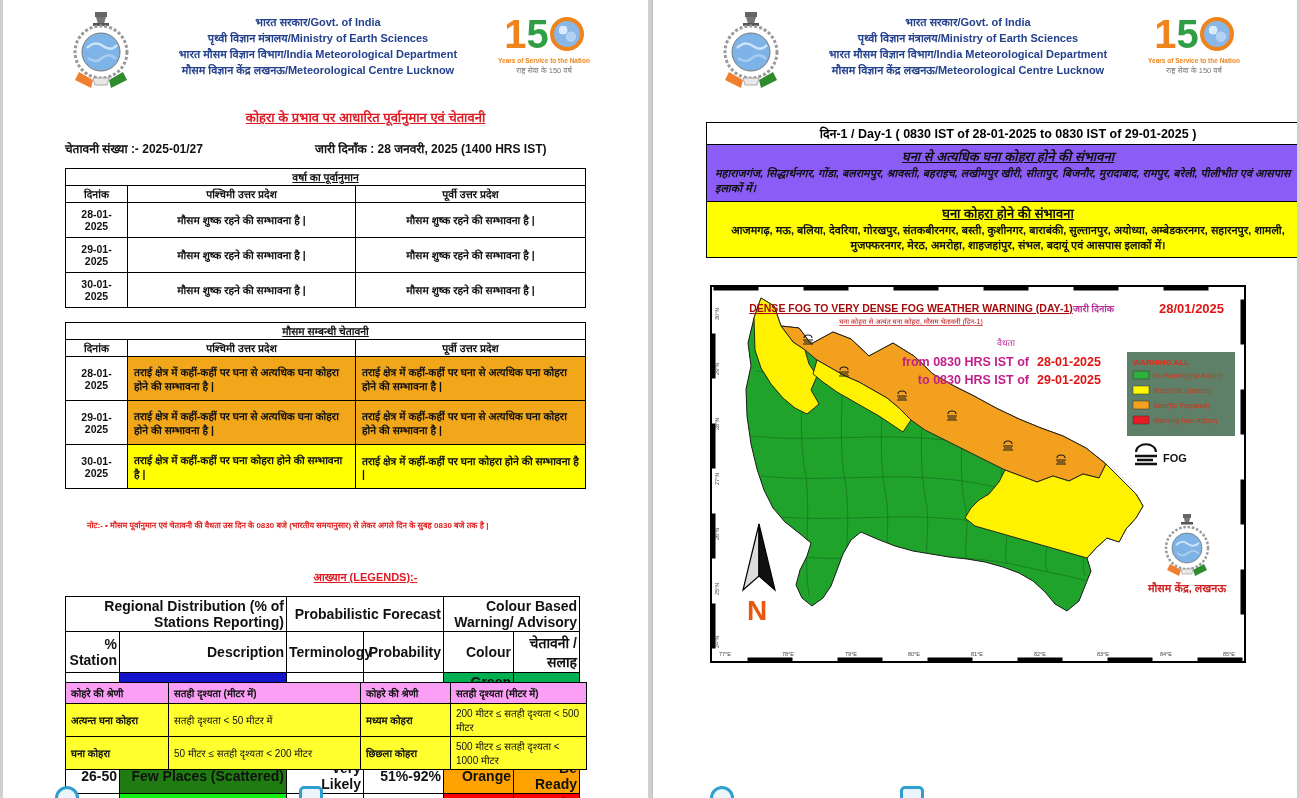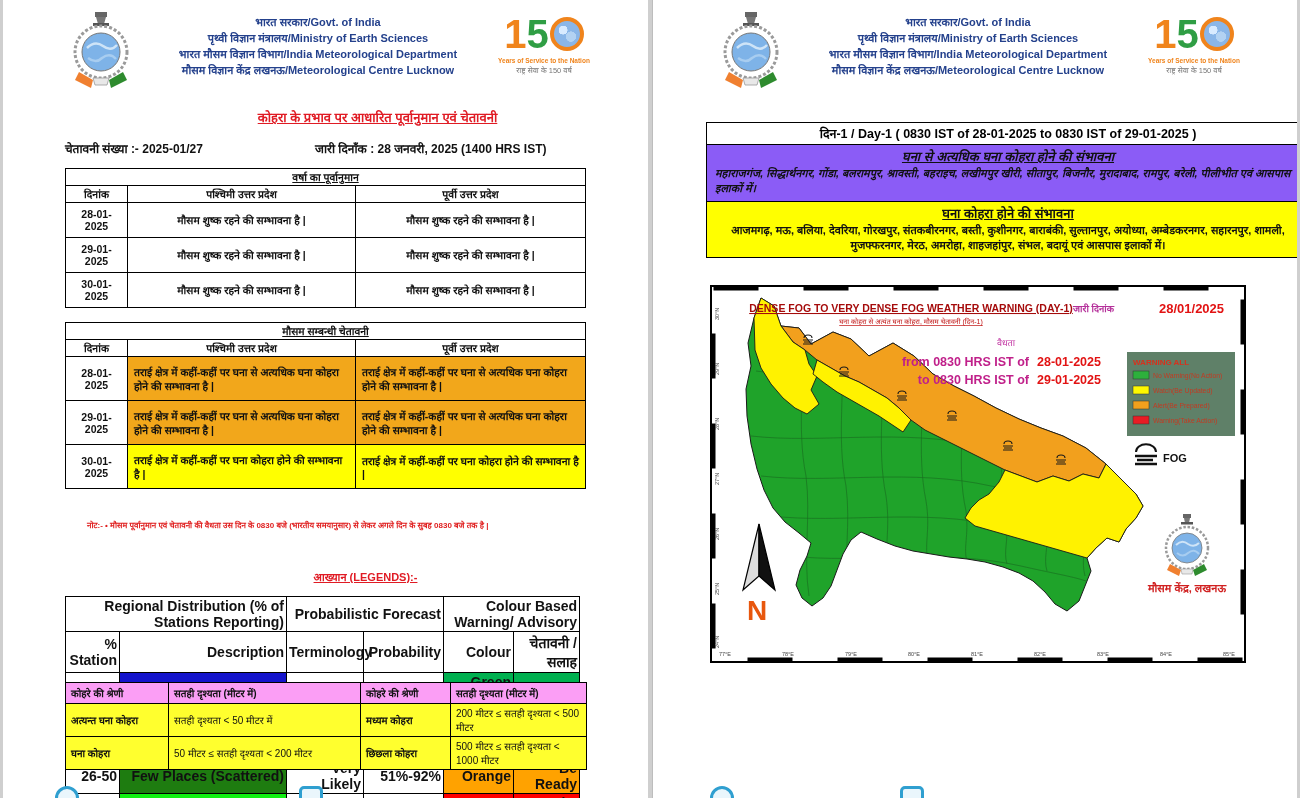--- a/index.html
+++ b/index.html
@@ -21,21 +21,21 @@
   .logo150 .d5 { color:#2f9e44; font-size:40px; font-weight:bold; line-height:40px; }
   .logo150 .globe { width:34px; height:34px; border-radius:50%; background:#8ab6e8;
     border:4px solid #f0841c; margin-left:1px;
     background-image:radial-gradient(circle at 35% 35%, #d9ebff 18%, transparent 19%),
       radial-gradient(circle at 65% 60%, #b3d2f2 22%, transparent 23%); }
   .logo150 .tag-en { color:#f0841c; font-size:6.5px; font-weight:bold; margin-top:1px; }
   .logo150 .tag-hi { color:#777; font-size:7.5px; margin-top:1px; }
 
   
   .p1-title { position:absolute; top:108px; width:100%; text-align:center;
-    color:#e01b24; font-size:13px; font-weight:bold; text-decoration:underline;margin-left:12px; }
+    color:#e01b24; font-size:13px; font-weight:bold; text-decoration:underline; }
   .meta-row { position:absolute; top:140px; left:0; width:100%; font-size:12px; font-weight:bold; color:#111; }
   .meta-warnno { position:absolute; left:62px; }
   .meta-issued { position:absolute; left:312px; }
 
   table.doc { border-collapse:collapse; table-layout:fixed; }
   table.doc td { border:1.5px solid #000; font-size:10.5px; color:#111;
     padding:2px 6px; vertical-align:middle; }
   .tbl-title { text-align:center; color:#e01b24; font-weight:bold; font-size:12px;
     text-decoration:underline; padding:1px 0 !important; }
   .tbl-colhead { text-align:center; font-weight:bold; font-size:11px; padding:1px 2px !important; }

